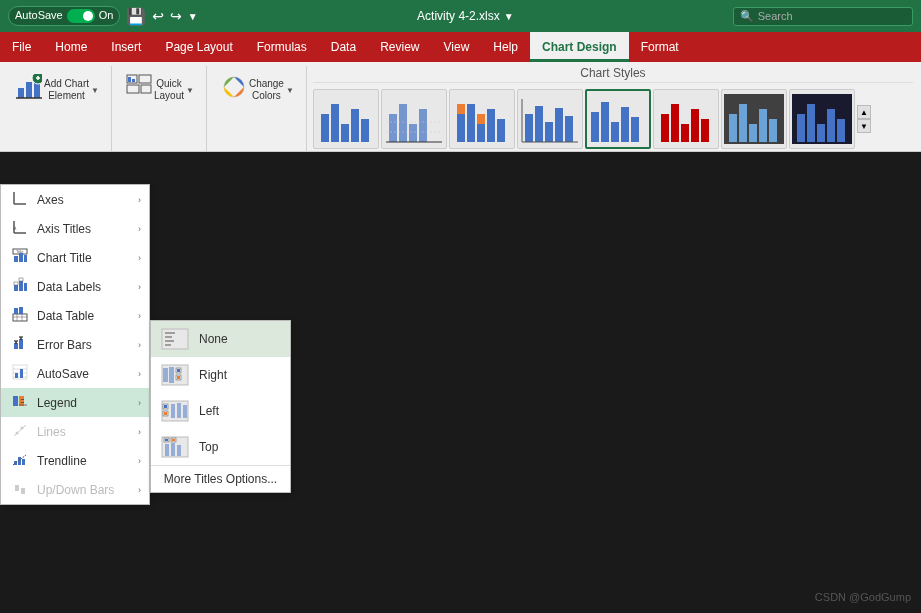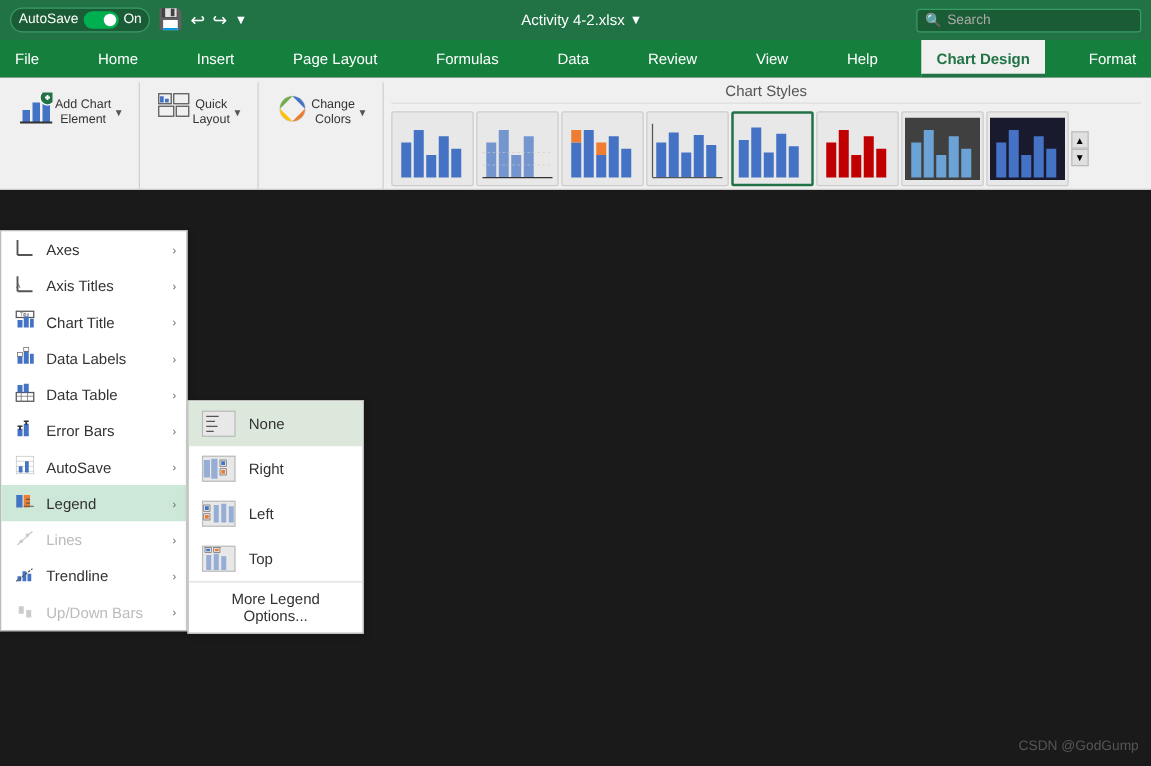--- a/index.html
+++ b/index.html
@@ -43,26 +43,25 @@
       background: #1a5c35;
       border: 1px solid #3a9c65;
       border-radius: 3px;
       display: flex; align-items: center;
       padding: 2px 6px; gap: 4px;
       width: 180px; color: #ccc; font-size: 11px;
     }
 
     
     .menu-bar {
-      background: #15803d;
+      background: #b91c1c;
       color: white;
       height: 30px;
       display: flex;
       align-items: stretch;
-      justify-content: space-between;
     }
     .menu-item {
       padding: 0 12px;
       display: flex; align-items: center;
       font-size: 12px; color: white;
       cursor: pointer;
     }
     .menu-item.active {
       background: #f0f0f0;
       color: #217346;
@@ -608,21 +607,21 @@
             <rect x="4" y="8" width="4" height="12" fill="#4472c4" opacity="0.5"></rect>
             <rect x="10" y="7" width="4" height="13" fill="#4472c4" opacity="0.5"></rect>
             <rect x="16" y="9" width="4" height="11" fill="#4472c4" opacity="0.5"></rect>
           </svg>
         </div>
         <span class="sub-label">Top</span>
       </div>
 
 
       <div class="submenu-more">
-        <span>More Legend Options...</span>
+        <span>More Titles Options...</span>
       </div>
     </div>
 
     <div class="content-area">
       
     </div>
 
     <div class="watermark">
       <span>CSDN @GodGump</span>
     </div>

